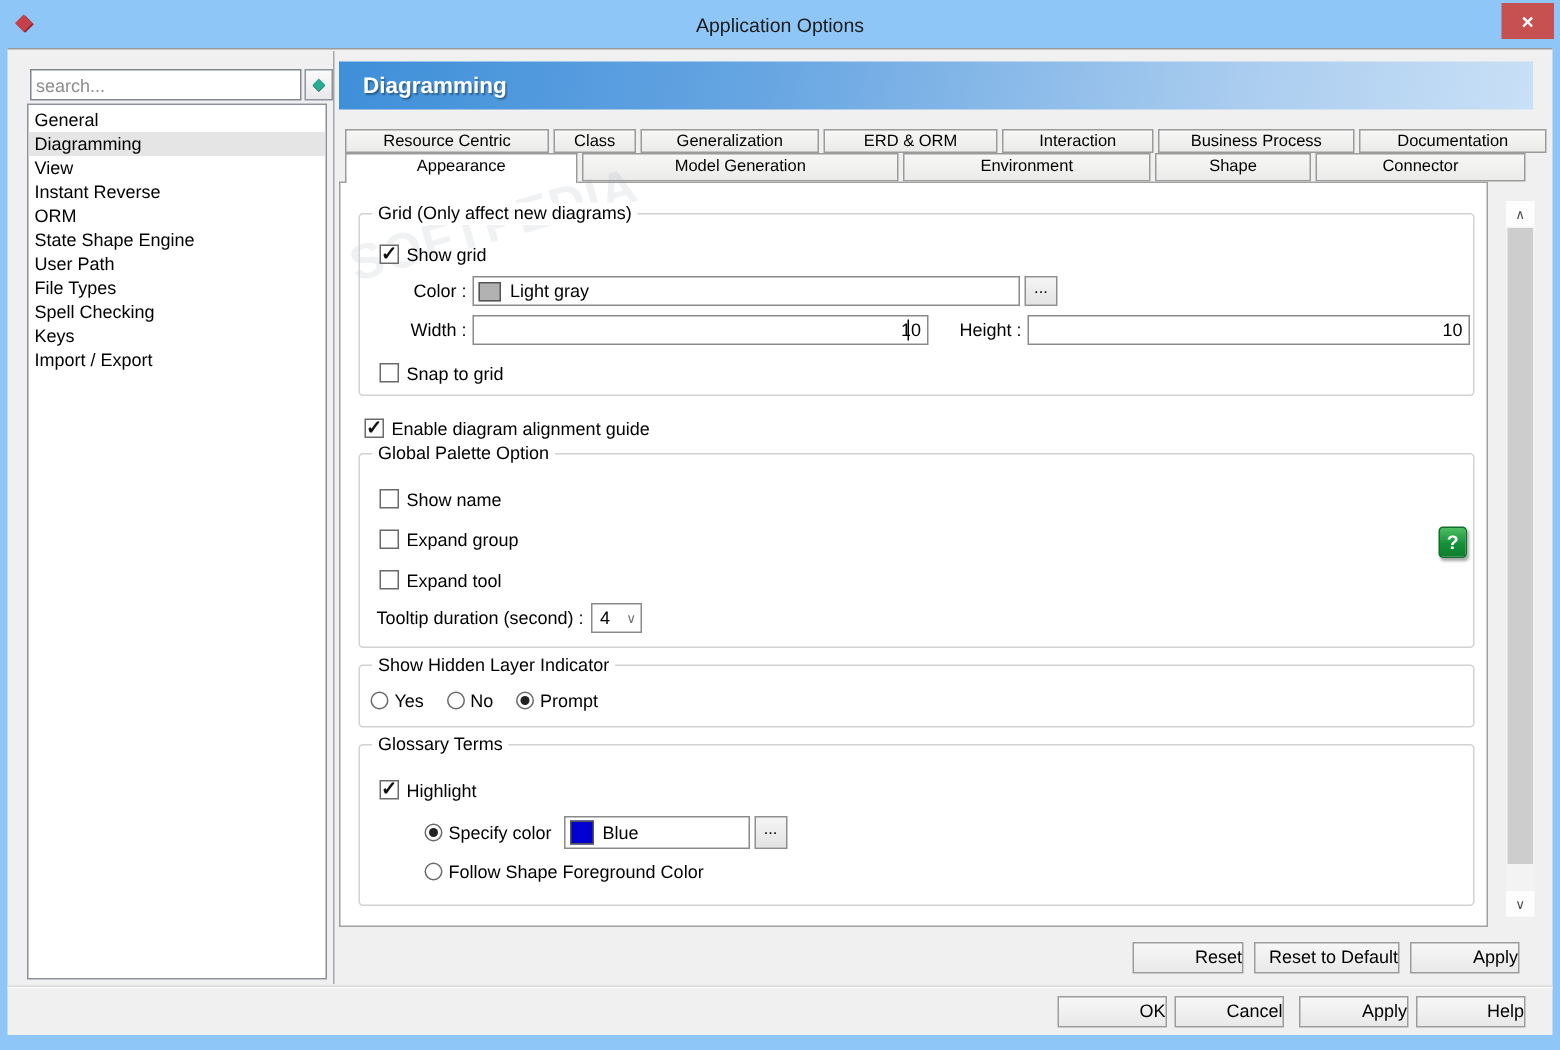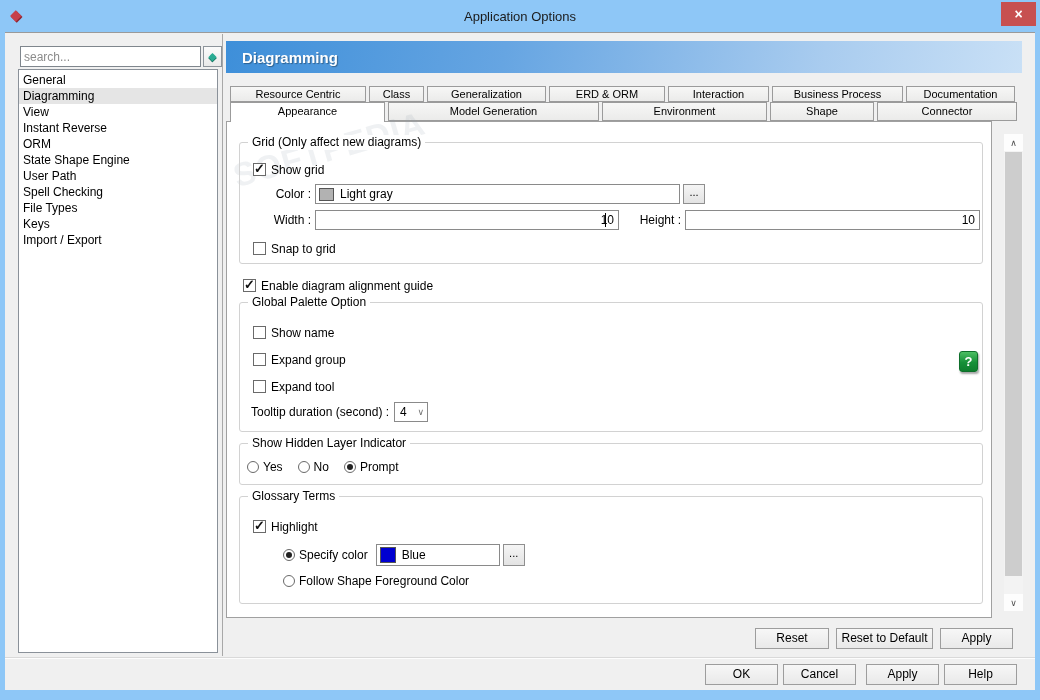--- a/index.html
+++ b/index.html
@@ -82,21 +82,21 @@
              font-size:13px;display:flex;align-items:center;justify-content:center;cursor:pointer;
              box-shadow:1px 2px 2px rgba(0,0,0,.35);}
   
   .sbar{position:absolute;left:999px;top:101px;width:19px;height:477px;background:#f3f3f3;}
   .sbar .btn-up,.sbar .btn-dn{position:absolute;left:0;width:19px;height:17px;background:#fdfdfd;
         display:flex;align-items:center;justify-content:center;font-size:9px;color:#505050;cursor:pointer;}
   .sbar .btn-up{top:0;} .sbar .btn-dn{bottom:0;}
   .sbar .thumb{position:absolute;left:1px;top:18px;width:17px;height:424px;background:#cdcdcd;cursor:pointer;}
   
   .btn{position:absolute;height:21px;border:1px solid #9d9d9d;box-sizing:border-box;
-       background:linear-gradient(#f7f7f7,#e9e9e9);text-align:center;line-height:19px;
+       background:linear-gradient(#f7f7f7,#e9e9e9);text-align:right;line-height:19px;
        font-size:12px;cursor:pointer;}
   .hsep{position:absolute;left:0;top:624px;width:1030px;height:1px;background:#d9d9d9;border-bottom:1px solid #fdfdfd;}
 </style>
 </head>
 <body>
 
 <div id="root">
 
   <div class="titlebar" style="background-color: rgb(142, 199, 247);">
     <span class="app-icon">◆</span>
@@ -114,40 +114,40 @@
     </div>
 
     <div class="listbox">
       <div class="list-item">General</div>
       <div class="list-item sel">Diagramming</div>
       <div class="list-item">View</div>
       <div class="list-item">Instant Reverse</div>
       <div class="list-item">ORM</div>
       <div class="list-item">State Shape Engine</div>
       <div class="list-item">User Path</div>
+      <div class="list-item">File Types</div>
       <div class="list-item">Spell Checking</div>
-      <div class="list-item">File Types</div>
       <div class="list-item">Keys</div>
       <div class="list-item">Import / Export</div>
     </div>
 
     <div class="v-divider"></div>
 
     <div class="panel-header">
       <span class="txt">Diagramming</span>
     </div>
 
     <div class="tabrow tabrow1">
       <div class="tab" style="width:136px">Resource Centric</div>
       <div class="tab" style="width:55px">Class</div>
       <div class="tab" style="width:119px">Generalization</div>
       <div class="tab" style="width:116px">ERD &amp; ORM</div>
       <div class="tab" style="width:101px">Interaction</div>
       <div class="tab" style="width:131px">Business Process</div>
-      <div class="tab" style="width:109px">Documentation</div>
+      <div class="tab" style="width:125px">Documentation</div>
     </div>
     <div class="tabrow tabrow2">
       <div class="tab sel" style="width:155px">Appearance</div>
       <div class="tab" style="width:211px">Model Generation</div>
       <div class="tab" style="width:165px">Environment</div>
       <div class="tab" style="width:104px">Shape</div>
       <div class="tab" style="width:140px">Connector</div>
     </div>
 
     <div class="content">

